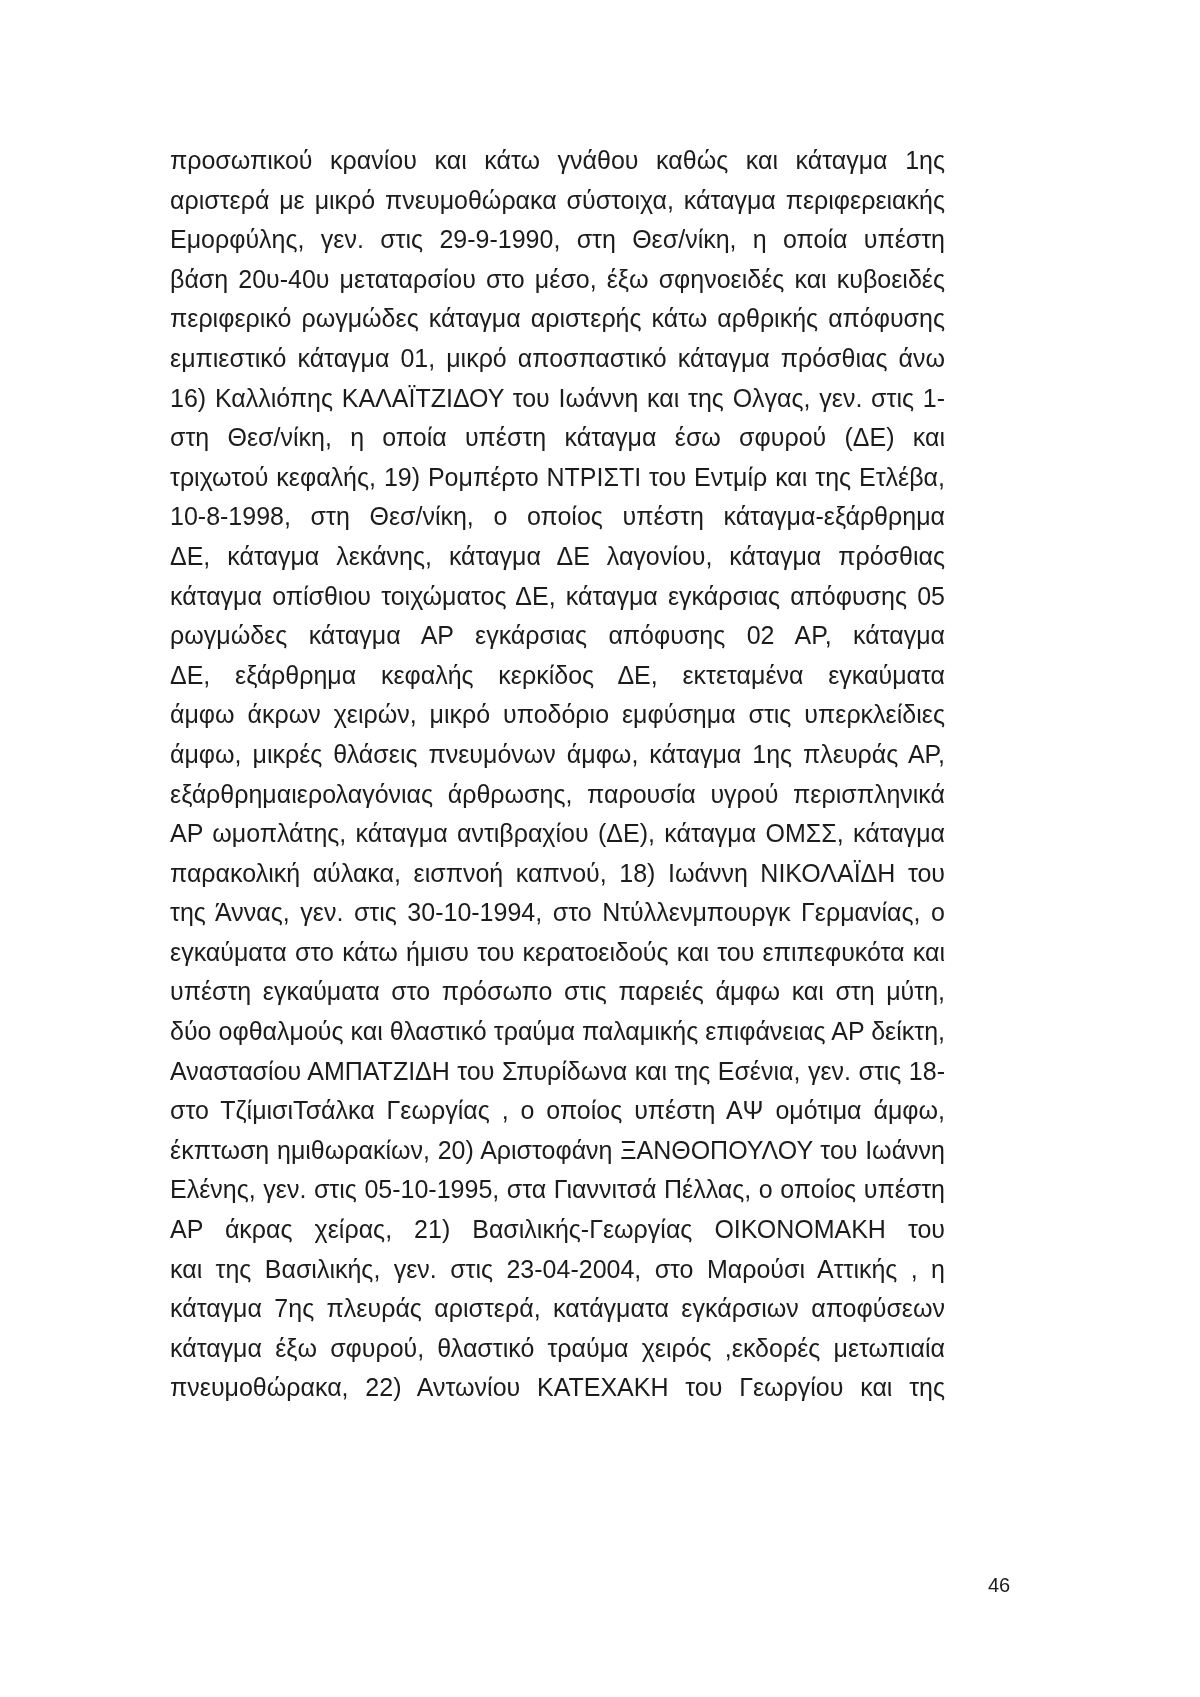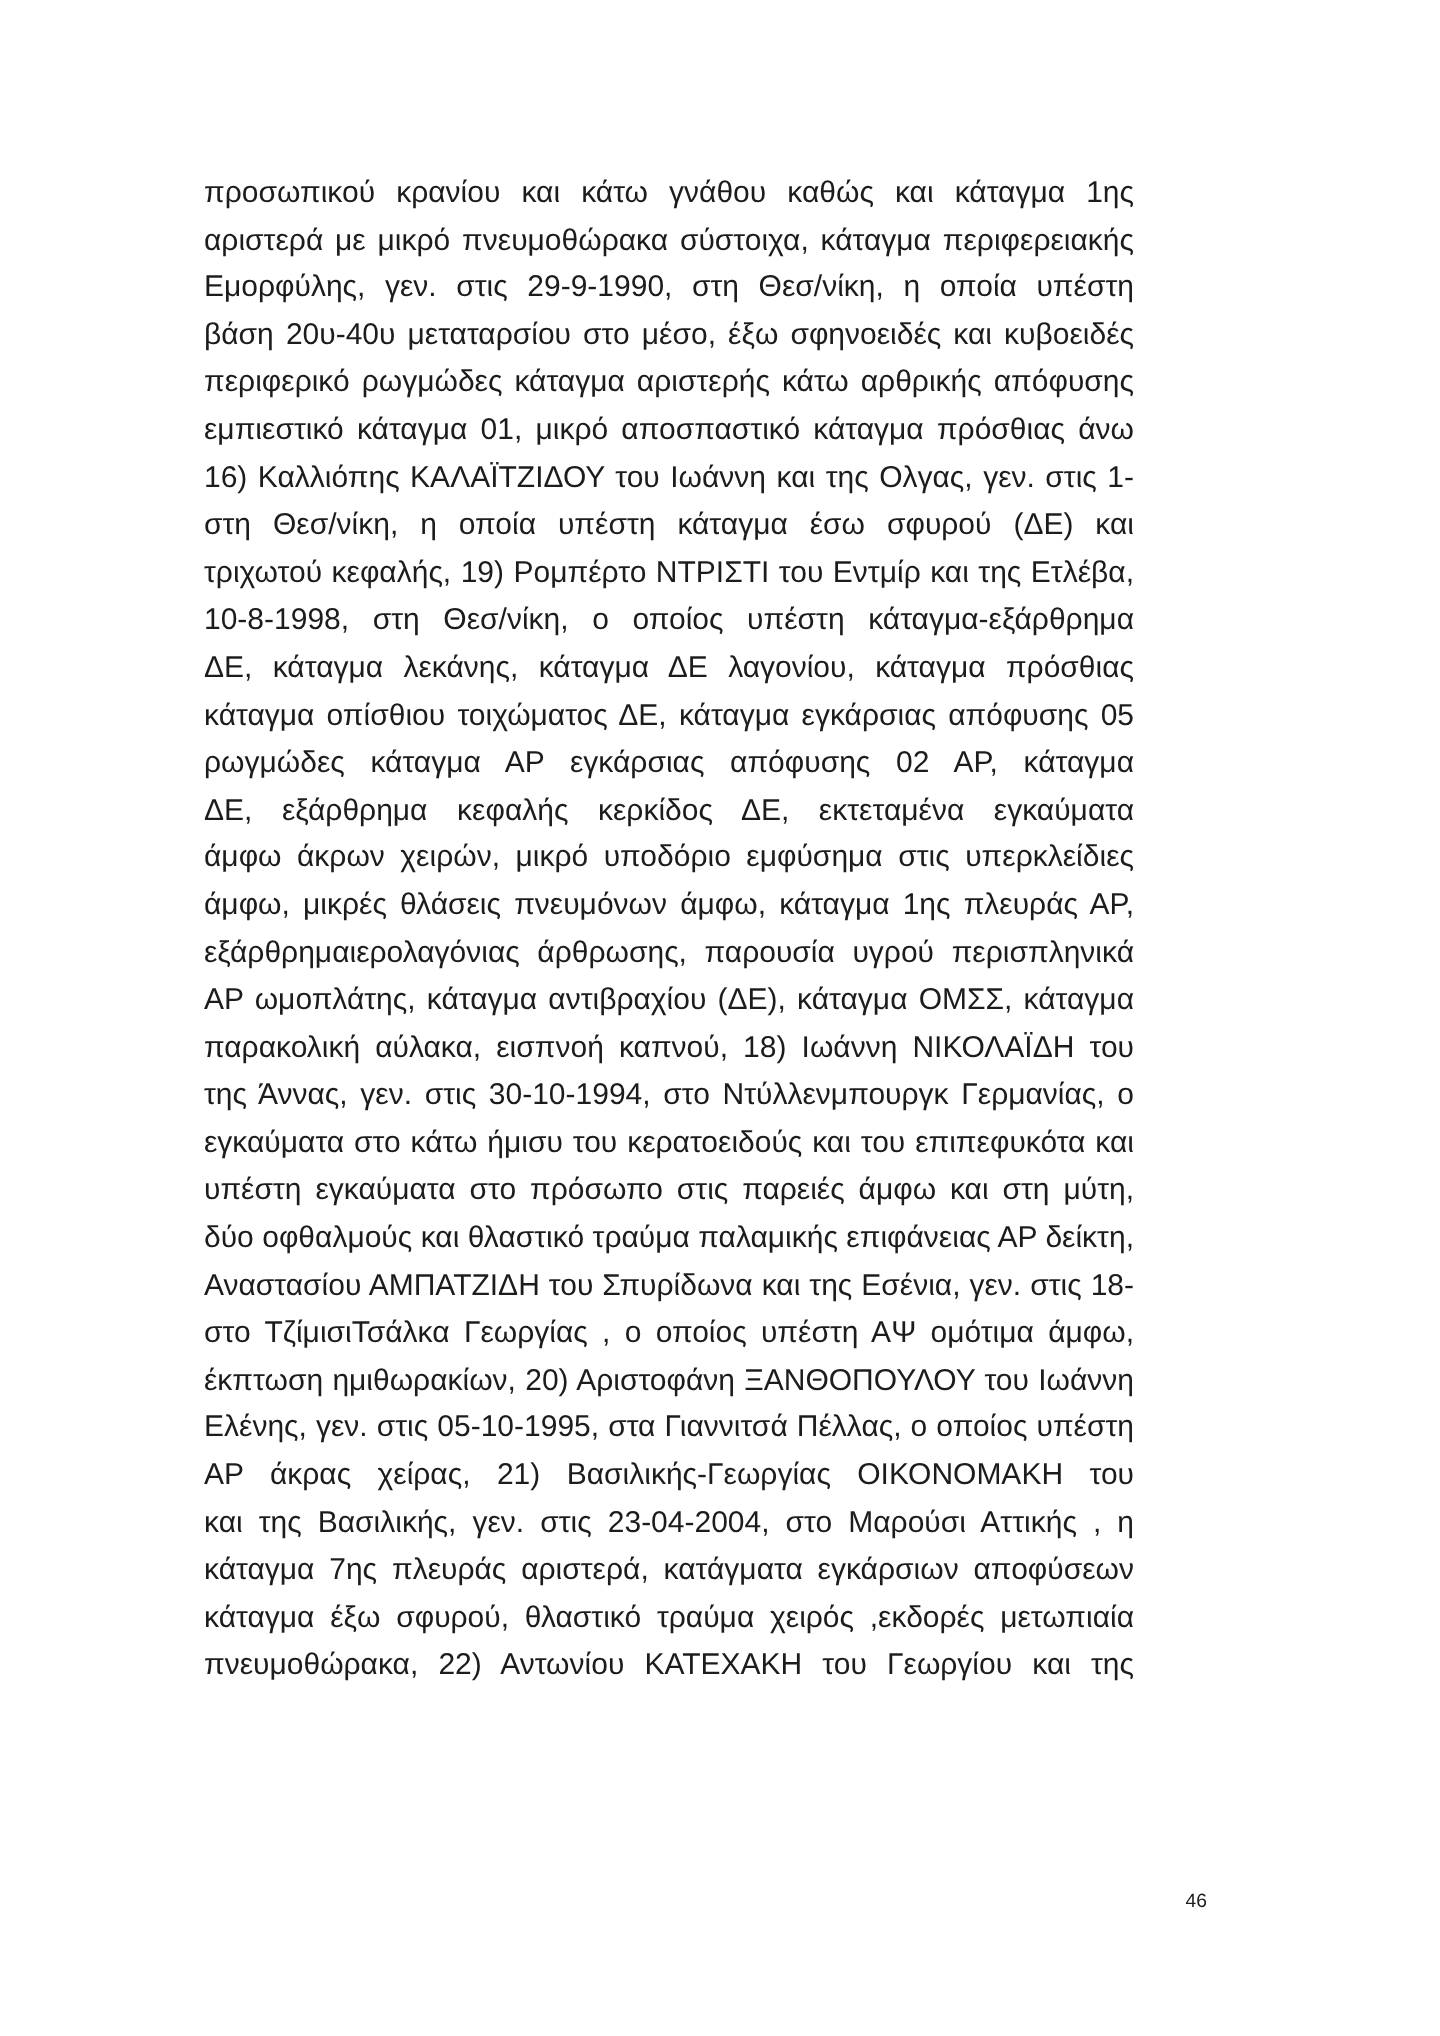--- a/index.html
+++ b/index.html
@@ -34,21 +34,21 @@
     text-align-last: justify;
     -moz-text-align-last: justify;
     overflow: hidden;
     white-space: normal;
   }
   .page-number {
     position: absolute;
     left: 988px;
     top: 1572px;
     width: 60px;
-    font-size: 16px;
+    font-size: 20px;
     line-height: 26px;
     text-align: left;
     color: #1c1c1c;
   }
 </style>
 </head>
 <body>
 
 <div class="page">
 

